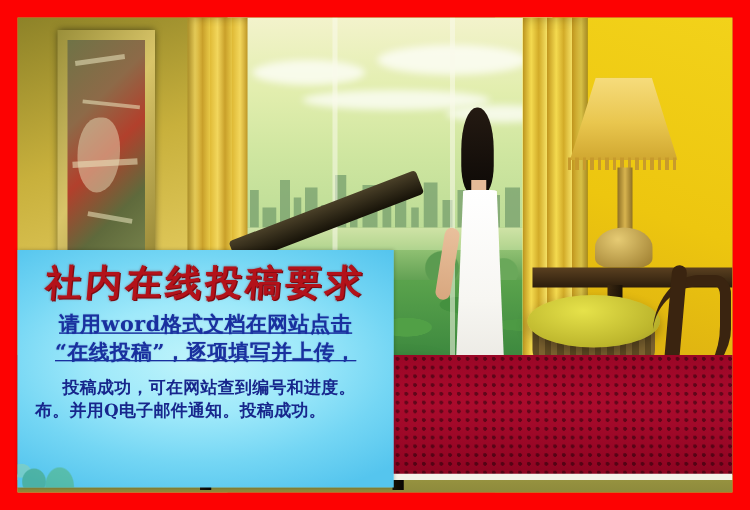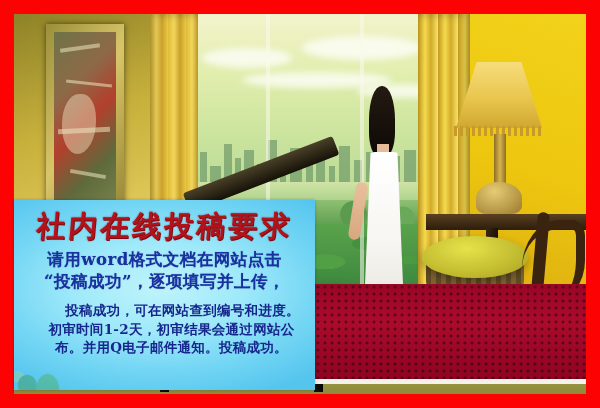--- a/index.html
+++ b/index.html
@@ -431,31 +431,31 @@
 
   .para-main {
     font-family: "DejaVu Serif", "Liberation Serif", serif;
     font-weight: 700;
     color: #19309f;
     font-size: 16.5px;
     line-height: 21.5px;
     letter-spacing: .5px;
     text-shadow: 0 0 1px rgba(20,40,150,.5);
   }
-  .para-main .ln { display: block; white-space: nowrap; }
+  .para-main .ln { display: block; white-space: nowrap; text-decoration: underline; }
 
   .para-sub {
     font-family: "DejaVu Serif", "Liberation Serif", serif;
     font-weight: 700;
     color: #17268c;
     font-size: 13.5px;
     line-height: 18.5px;
     letter-spacing: .3px;
     margin-top: 9px;
-    text-align: center;
+    text-align: left;
     padding-left: 14px;
   }
   .para-sub .ln { display: block; white-space: nowrap; }
   .para-sub .ln-first { text-indent: 22px; }
 </style>
 </head>
 <body>
 
 <div id="poster">
 
@@ -556,25 +556,24 @@
   </div>
 
   <div class="notice">
     <div class="notice-watermark"></div>
     <div class="notice-inner">
 
       <div class="notice-title">社内在线投稿要求</div>
 
       <div class="para-main">
         <span class="ln">请用word格式文档在网站点击</span>
-        <span class="ln">“投稿成功”，逐项填写并上传，</span>
+        <span class="ln">“在线投稿”，逐项填写并上传，</span>
       </div>
 
       <div class="para-sub">
         <span class="ln ln-first">投稿成功，可在网站查到编号和进度。</span>
-        <span class="ln">初审时间1-2天，初审结果会通过网站公</span>
         <span class="ln">布。并用Q电子邮件通知。投稿成功。</span>
       </div>
 
     </div>
   </div>
 
 </div>
 
 </body></html>

